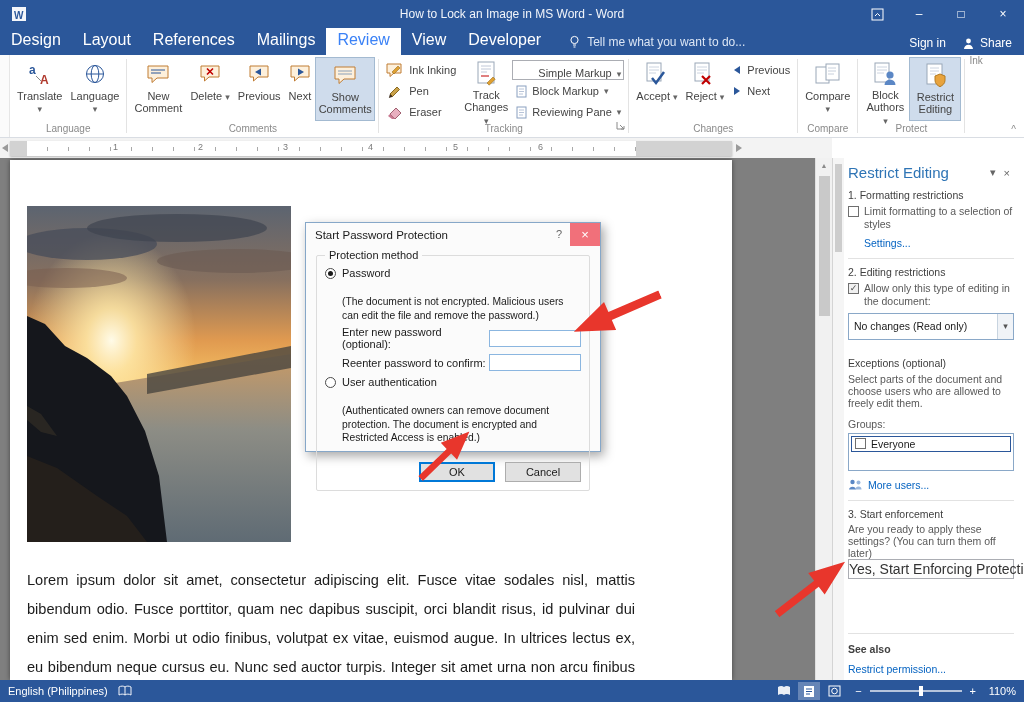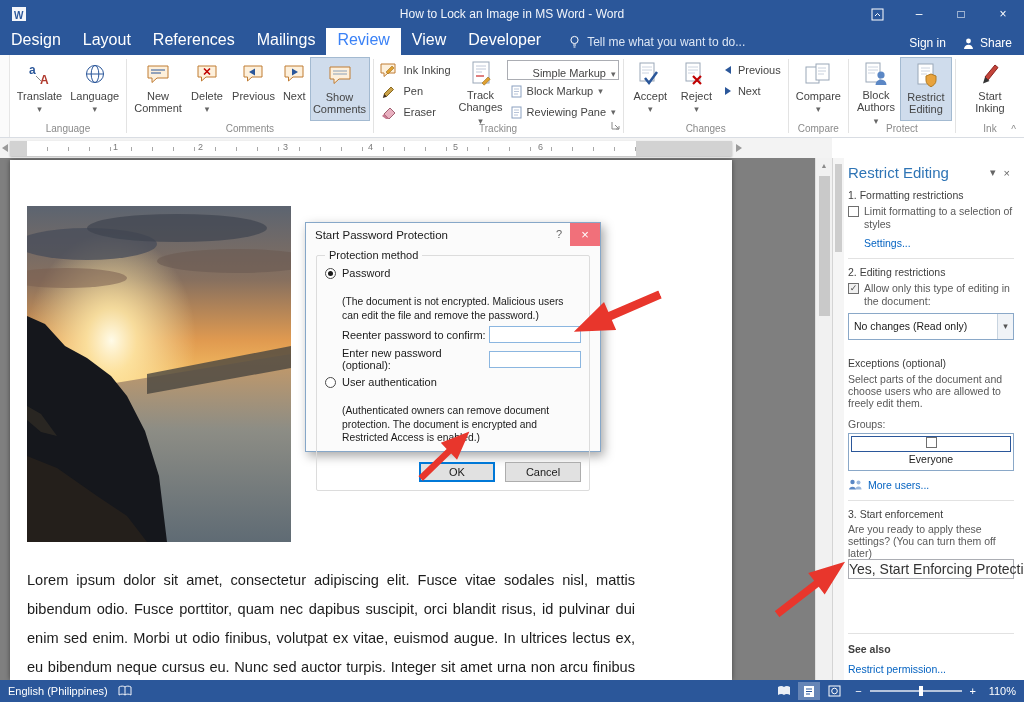--- a/index.html
+++ b/index.html
@@ -95,21 +95,21 @@
   .pane-hbtn { color:#666; font-size:11px; padding:0 4px; }
   .p-head { font-weight:normal; color:#404040; font-size:10.5px; }
   .cbrow { display:flex; align-items:flex-start; gap:5px; line-height:1.28; }
   .cb { width:11px; height:11px; border:1px solid #6f6f6f; background:#fff; flex:none; margin-top:1px; display:flex; align-items:center; justify-content:center; font-size:9px; color:#4a4a4a; }
   .cb.checked { background:#f0f0f0; }
   .plink { color:#0563c1; }
   .p-sep { border-top:1px solid #e2e2e2; }
   .pdrop { display:flex; align-items:center; border:1px solid #8aa8c8; background:#fff; height:27px; padding-left:5px; color:#1a1a1a; margin-top:4px; }
   .pdrop .dd-btn { margin-left:auto; width:16px; height:100%; border-left:1px solid #c8d4e0; background:#f0f3f7; display:flex; align-items:center; justify-content:center; font-size:9px; color:#555; }
   .plist { border:1px solid #8aa8c8; background:#fff; height:38px; margin-top:3px; padding:2px; }
-  .plist-row { display:flex; align-items:center; gap:5px; border:1px solid #2b579a; height:16px; padding:0 3px; color:#1a1a1a;flex-direction:column; }
+  .plist-row { display:flex; align-items:center; gap:5px; border:1px solid #2b579a; height:16px; padding:0 3px; color:#1a1a1a; }
   .musers { display:flex; align-items:center; gap:5px; margin-top:8px; }
   .enf-btn { width:100%; height:20px; background:#fdfdfd; border:1px solid #abadb3; font-size:14px; font-family:inherit; color:#333; white-space:nowrap; }
   .seealso { margin-top:54px; border-top:1px solid #e2e2e2; padding-top:9px; font-weight:bold; color:#404040; }
 
   
   .statusbar { height:22px; background:#2b579a; color:#fff; display:flex; align-items:center; font-size:11px; padding:0 8px; gap:10px; flex:none; }
   .sb-spacer { flex:1; }
   .viewbtns { display:flex; align-items:center; gap:3px; }
   .viewbtn { width:22px; height:18px; display:flex; align-items:center; justify-content:center; }
   .viewbtn.active { background:rgba(255,255,255,.28); }
@@ -406,31 +406,20 @@
               </svg>
           </div>
           <div class="blabel">Restrict Editing</div>
         </div>
       </div>
       <div class="rgroup-label">Protect</div>
     </div>
     <div class="rdiv"></div>
 
     <div class="rgroup">
-      <div class="rgroup-content">
-        <div class="bigbtn">
-          <div class="bicon">
-            <svg width="22" height="27">
-                <path d="M6 16 L16 4 l3 2.5 L9 19 z" fill="#c4443a" stroke="#88221e"></path>
-                <path d="M6 16 l-2 6.5 6.5-2.5 z" fill="#333"></path>
-              </svg>
-          </div>
-          <div class="blabel">Start Inking</div>
-        </div>
-      </div>
       <div class="rgroup-label">Ink</div>
     </div>
 
     <div class="ribbon-collapse">^</div>
   </div>
 
   <div class="rulerrow">
     <div class="rmark left"></div>
     <div class="rmark right"></div>
     <div class="rulerbar">
@@ -496,25 +485,25 @@
       </div>
       <div class="dlg-body">
         <div class="groupbox">
           <span class="gb-legend">Protection method</span>
           <div class="radio-row">
             <span class="radio sel"></span>
             <span>Password</span>
           </div>
           <div class="note">(The document is not encrypted. Malicious users can edit the file and remove the password.)</div>
           <div class="field-row">
+            <label>Enter new password (optional):</label>
+            <input type="text" style="">
+          </div>
+          <div class="field-row">
             <label>Reenter password to confirm:</label>
-            <input type="text" style="">
-          </div>
-          <div class="field-row">
-            <label>Enter new password (optional):</label>
             <input type="text" style="">
           </div>
           <div class="radio-row" style="margin-top:5px">
             <span class="radio"></span>
             <span>User authentication</span>
           </div>
           <div class="note">(Authenticated owners can remove document protection. The document is encrypted and Restricted Access is enabled.)</div>
           <div class="dlg-buttons">
             <button class="btn ok">OK</button>
             <button class="btn">Cancel</button>

